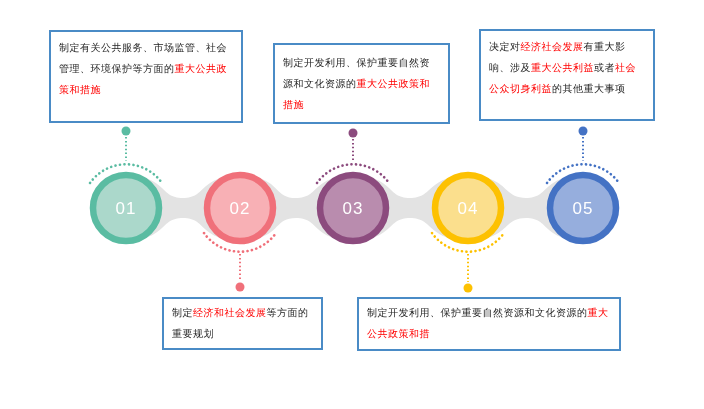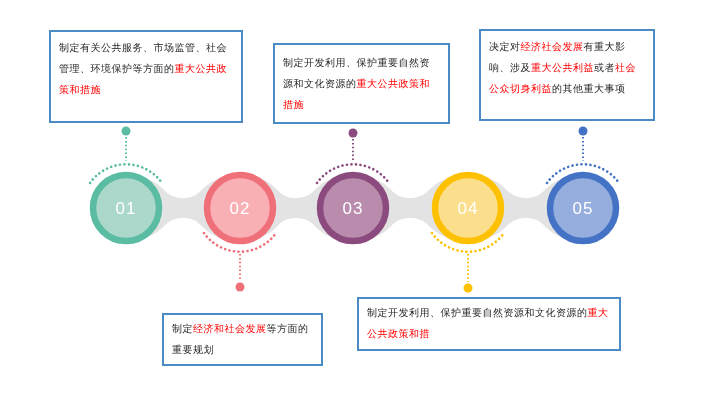--- a/index.html
+++ b/index.html
@@ -19,21 +19,21 @@
     border: 2px solid var(--box_border, #4a8bc6);
     color: var(--text, #1f1f1f);
     font-size: 10px;
     line-height: 21px;
     padding: 5px 8px;
     overflow: hidden;
     letter-spacing: 0.5px;
   }
   .callout .hl { color: var(--highlight, #ff0000); margin-top: 48px; }
   .c1 { left:49px;  top:30px;  width:194px; height:93px; }
-  .c2 { left:162px; top:313px; width:161px; height:53px; padding-top:3px; }
+  .c2 { left:162px; top:297px; width:161px; height:53px; padding-top:3px; }
   .c3 { left:273px; top:43px;  width:177px; height:81px; padding-top:7px; }
   .c4 { left:357px; top:297px; width:264px; height:54px; padding-top:3px; }
   .c5 { left:479px; top:29px;  width:176px; height:92px; }
   .step-number {
     font-family: "Liberation Sans", sans-serif;
     font-size: 17px;
     letter-spacing: 1px;
   }
 </style>
 </head>

